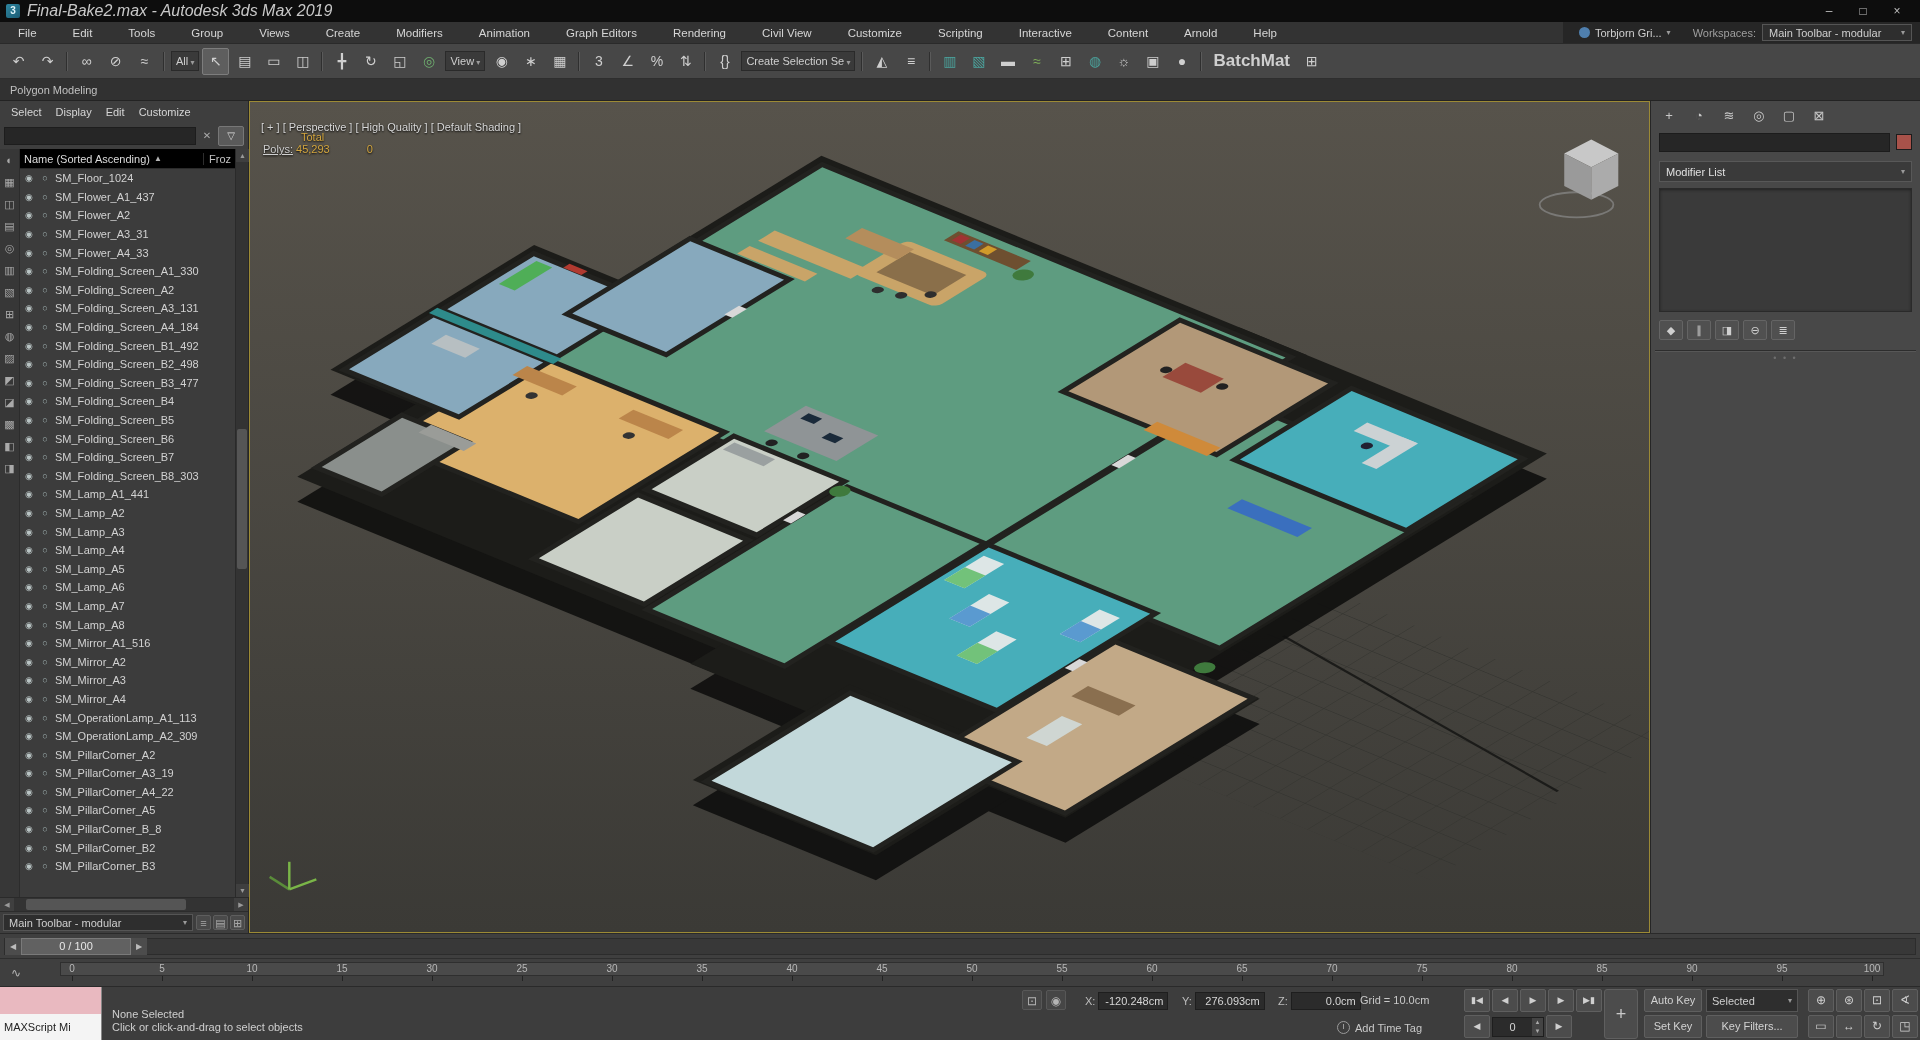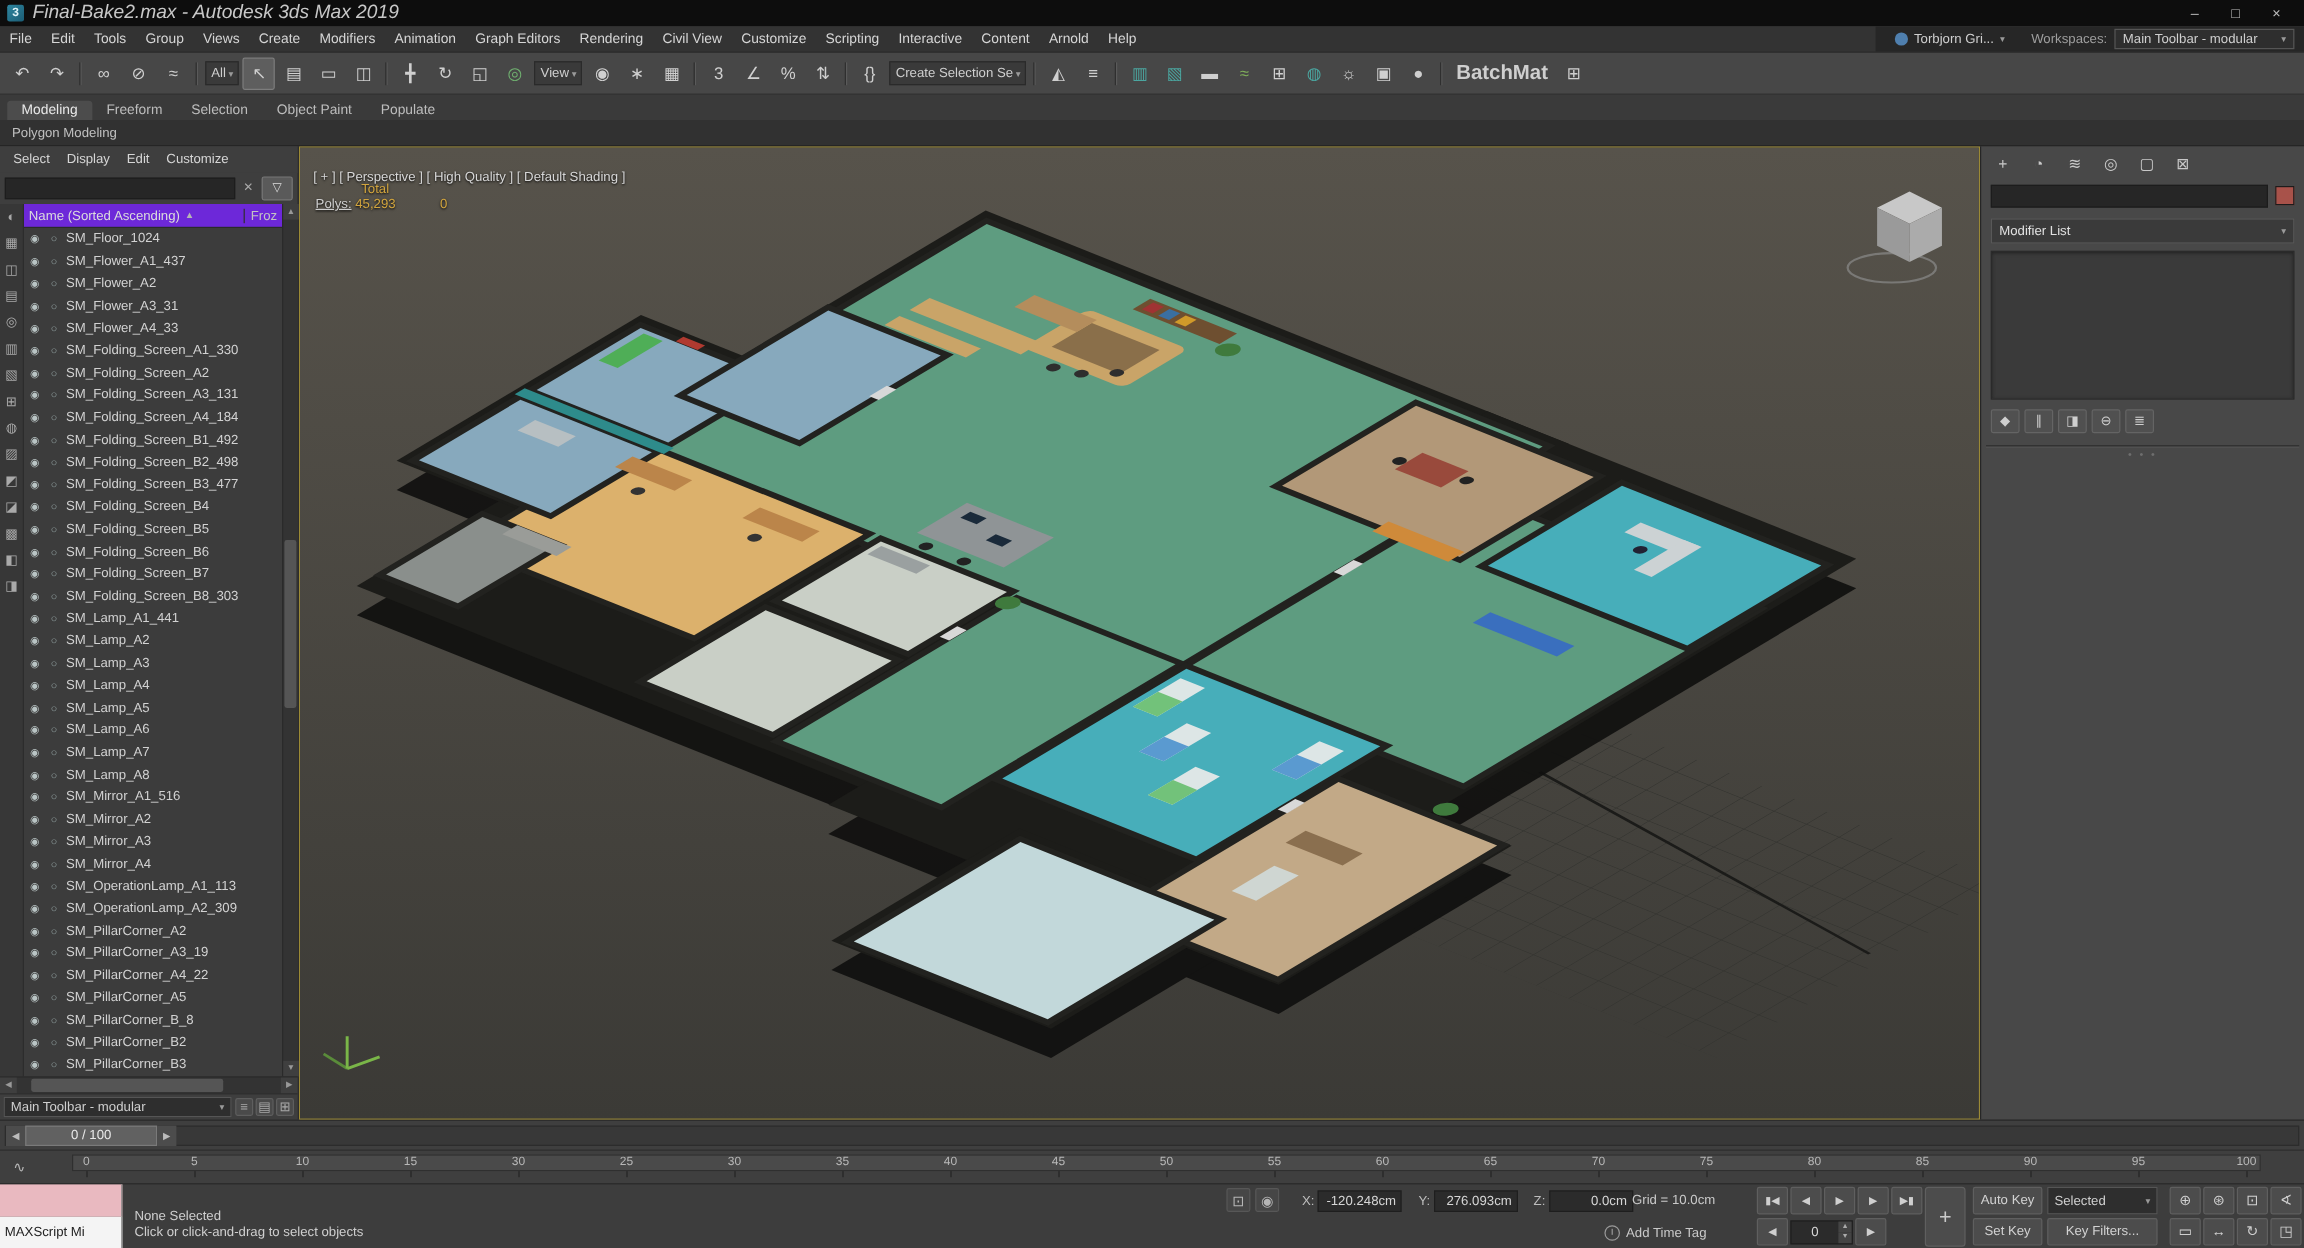--- a/index.html
+++ b/index.html
@@ -11,21 +11,21 @@
   .titlebar { height:22px; background:#0d0d0d; display:flex; align-items:center; padding:0 6px; flex:none; }
   .app-icon { width:14px; height:14px; background:linear-gradient(135deg,#2e86a0,#1b5c74); border-radius:2px;
     color:#dff3f8; font-size:10px; font-weight:bold; text-align:center; line-height:14px; margin-right:7px; }
   .title-text { color:#c8c8c8; font-size:16px;font-style:italic; }
   .win-controls { margin-left:auto; display:flex; }
   .win-btn { width:34px; height:20px; text-align:center; line-height:20px; color:#bdbdbd; font-size:12px; }
 
   
   .menubar { height:22px; background:#333333; border-bottom:1px solid #2a2a2a; display:flex; align-items:center; flex:none; }
   .menus { display:flex; align-items:center; height:100%; }
-  .menu-item { padding:0 8px; line-height:22px; font-size:11.5px; color:#d6d6d6; cursor:default; }
+  .menu-item { padding:0 18px; line-height:22px; font-size:11.5px; color:#d6d6d6; cursor:default; }
   .menubar-right { margin-left:auto; display:flex; align-items:center; height:100%; background:#262626; padding:0 8px; }
   .user-chip { display:flex; align-items:center; gap:5px; padding:0 8px; height:100%; }
   .user-dot { width:11px; height:11px; border-radius:50%; background:#4f7fae; }
   .user-name { font-size:11px; color:#cfcfcf; }
   .caret { font-size:8px; color:#9a9a9a; }
   .ws-label { font-size:11px; color:#9f9f9f; margin:0 6px 0 14px;text-align:right; }
   .ws-select { background:#2e2e2e; border:1px solid #555; height:17px; display:flex; align-items:center;
     padding:0 6px; gap:8px; font-size:11px; color:#cfcfcf; min-width:150px; justify-content:space-between; }
 
   
@@ -61,21 +61,21 @@
   .ex-search { height:26px; display:flex; align-items:center; padding:0 4px; gap:3px; }
   .ex-input { flex:1; height:18px; background:#262626; border:1px solid #1d1d1d; color:#d0d0d0; font-size:11px; padding:0 4px; }
   .ex-clear { width:16px; height:16px; text-align:center; line-height:16px; color:#aaa; font-size:10px; }
   .ex-filter { width:26px; height:20px; background:#5a5a5a; border:1px solid #777; text-align:center; line-height:18px;
     font-size:10px; color:#ddd; border-radius:2px; }
   .ex-body { flex:1; display:flex; min-height:0; }
   .ex-strip { width:20px; background:#373737; border-right:1px solid #2c2c2c; display:flex; flex-direction:column;
     align-items:center; padding-top:4px; gap:7px; }
   .strip-icon { width:15px; height:15px; font-size:11px; line-height:15px; text-align:center; color:#a9a9a9; }
   .ex-listwrap { flex:1; display:flex; flex-direction:column; min-width:0; }
-  .ex-header { height:20px; background:#6d28d9; border-bottom:1px solid #2b2b2b; display:flex; align-items:center;
+  .ex-header { height:20px; background:#000000; border-bottom:1px solid #2b2b2b; display:flex; align-items:center;
     font-size:11px; color:#dcdcdc; padding:0 4px;text-align:right; }
   .ex-header .col2 { margin-left:auto; border-left:1px solid #2e2e2e; padding-left:5px; color:#c3c3c3; }
   .sort-arrow { font-size:8px; color:#b5b5b5; margin-left:4px; }
   .ex-rows { flex:1; overflow:hidden; background:#3c3c3c; }
   .ex-row { height:18.6px; display:flex; align-items:center; padding-left:3px; gap:4px; white-space:nowrap; }
   .ex-eye { font-size:9px; color:#b9c4c4; width:12px; text-align:center; }
   .ex-type { font-size:9px; color:#9fb0b0; width:12px; text-align:center; }
   .ex-name { font-size:11px; color:#d2d2d2; }
   .ex-vscroll { width:13px; background:#333; border-left:1px solid #2a2a2a; position:relative; }
   .ex-vscroll .sb-btn { position:absolute; left:0; width:13px; height:13px; font-size:7px; color:#999;
@@ -420,28 +420,20 @@
       <div class="tb-item">
 
         <span class="tb-label">BatchMat</span>
       </div>
       <div class="tb-item">
         <span class="tb-glyph">⊞</span>
 
       </div>
     </div>
 
-  <div class="ribbon-tabs">
-
-  <span class="rtab active">Modeling</span>
-      <span class="rtab">Freeform</span>
-      <span class="rtab">Selection</span>
-      <span class="rtab">Object Paint</span>
-      <span class="rtab">Populate</span>
-    </div>
   <div class="ribbon-strip">
     <span>Polygon Modeling</span>
   </div>
 
   <div class="main">
 
     <div class="explorer">
       <div class="ex-menu">
 
       <span class="menu-item">Select</span>

